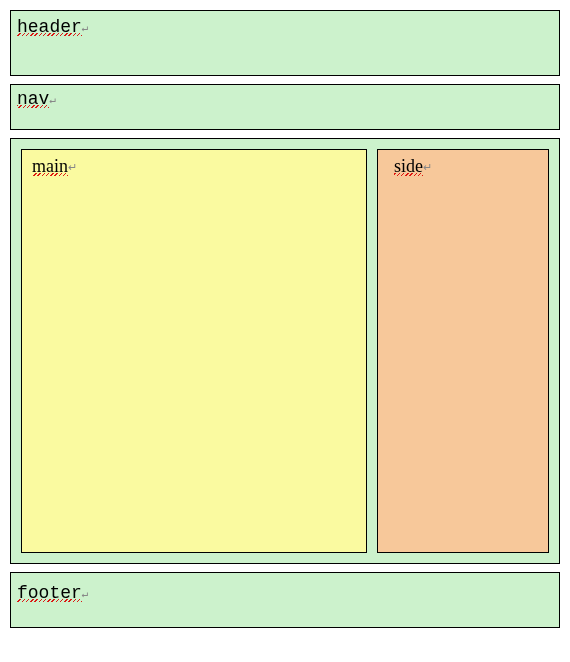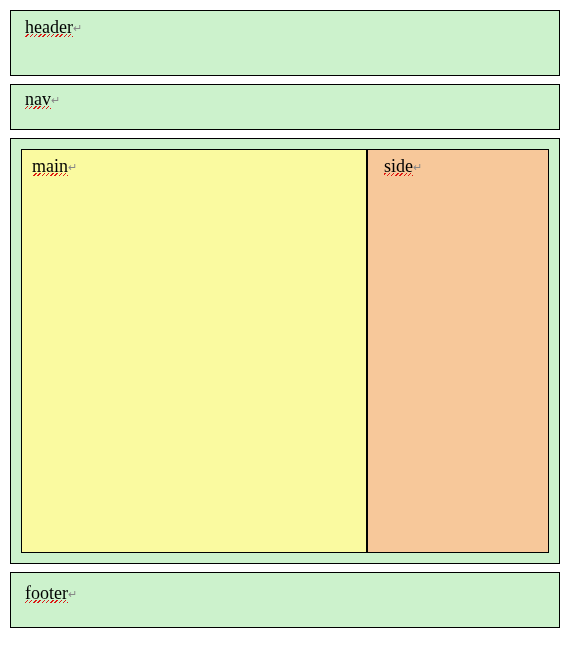--- a/index.html
+++ b/index.html
@@ -8,33 +8,34 @@
     padding: 10px;
     width: 570px;
     font-family: "Times New Roman", serif;
     font-size: 18px;
     color: #000;
     background: #fff;
   }
   .block {
     border: 1px solid #000;
     background: #ccf2cc;
-    padding: 6px 14px;
+    padding: 6px 6px;
     margin-bottom: 8px;
+    font-family: Liberation Mono, monospace;
   }
   .header { height: 66px; }
   .nav    { height: 46px; padding-top: 4px; }
   .footer { height: 56px; padding-top: 10px; margin-bottom: 17px; }
   .content {
     border: 1px solid #000;
     background: #ccf2cc;
     padding: 10px;
     margin-bottom: 8px;
     display: flex;
-    gap: 0;
+    gap: 10px;
     height: 426px;
   }
   .main {
     flex: 0 0 346px;
     background: #fafaa0;
     border: 1px solid #000;
     padding: 6px 10px;
   }
   .side {
     flex: 1;

